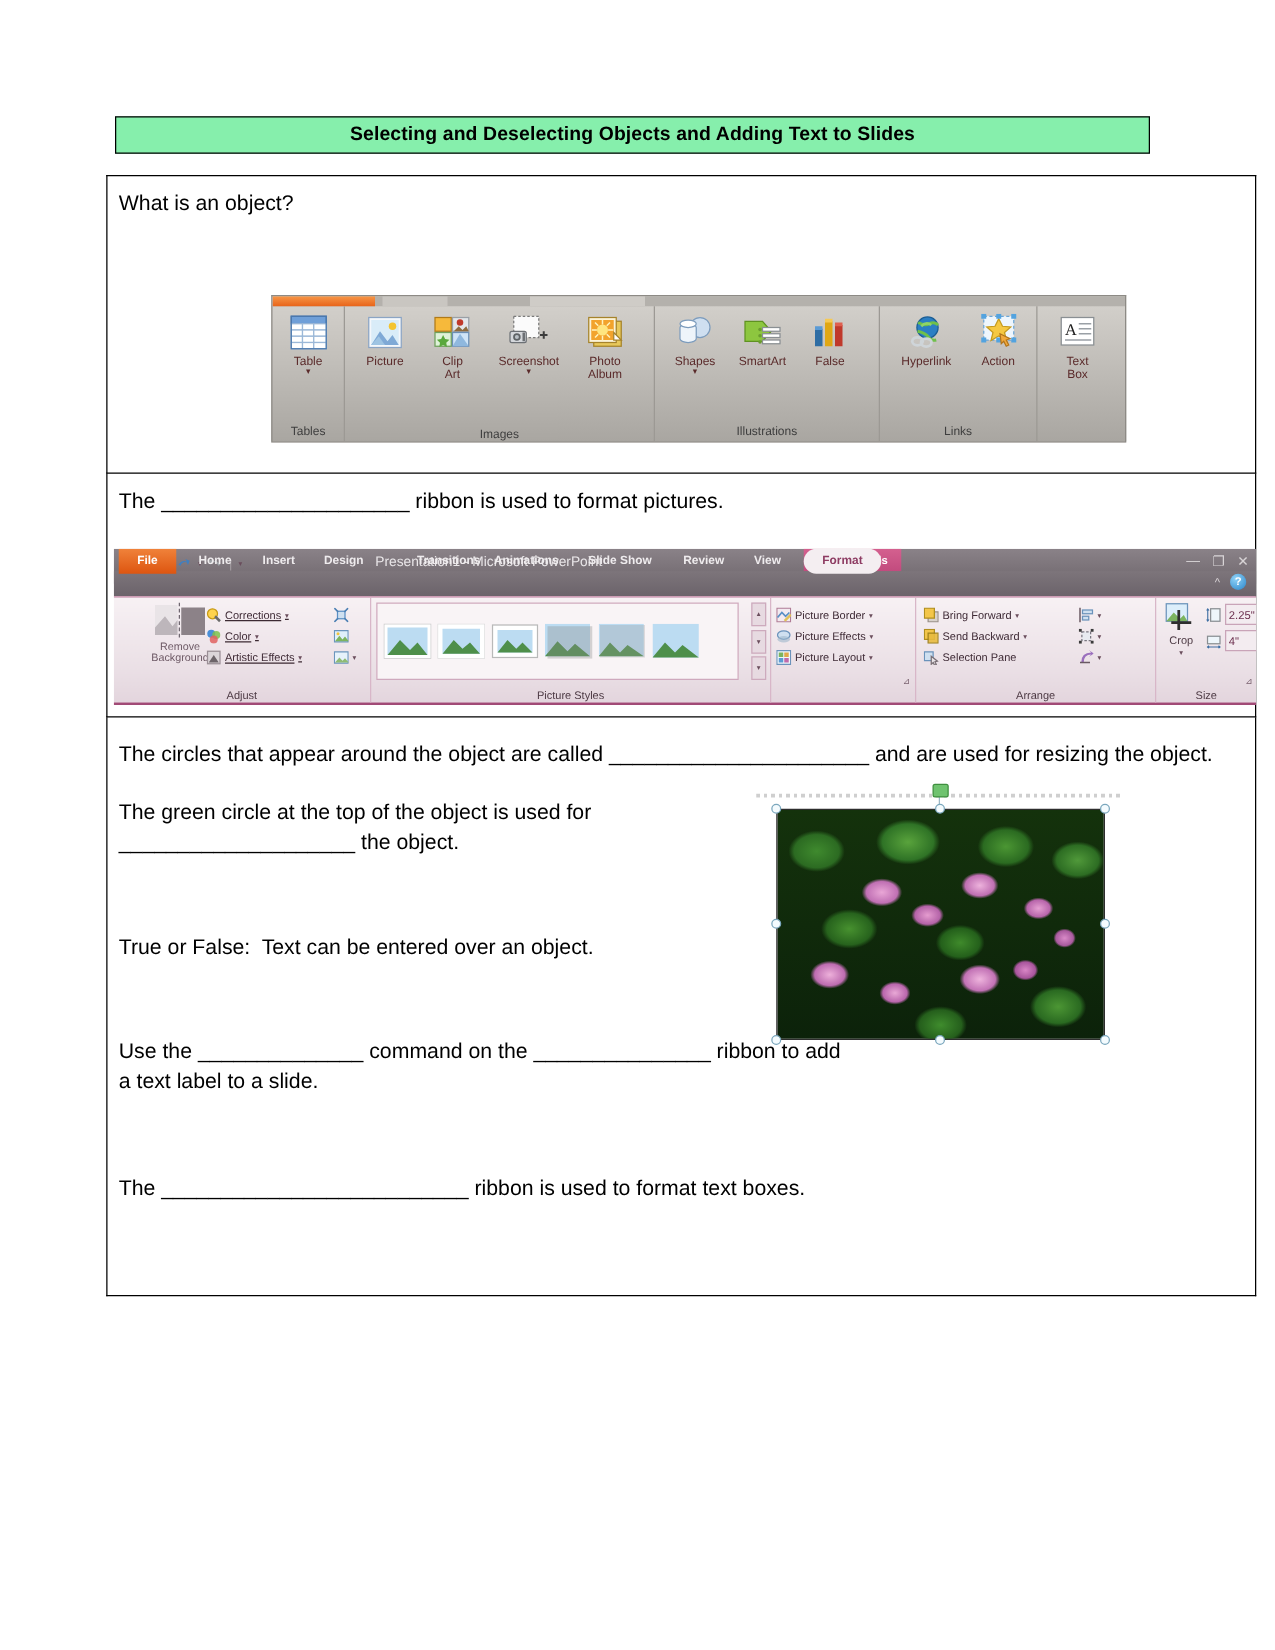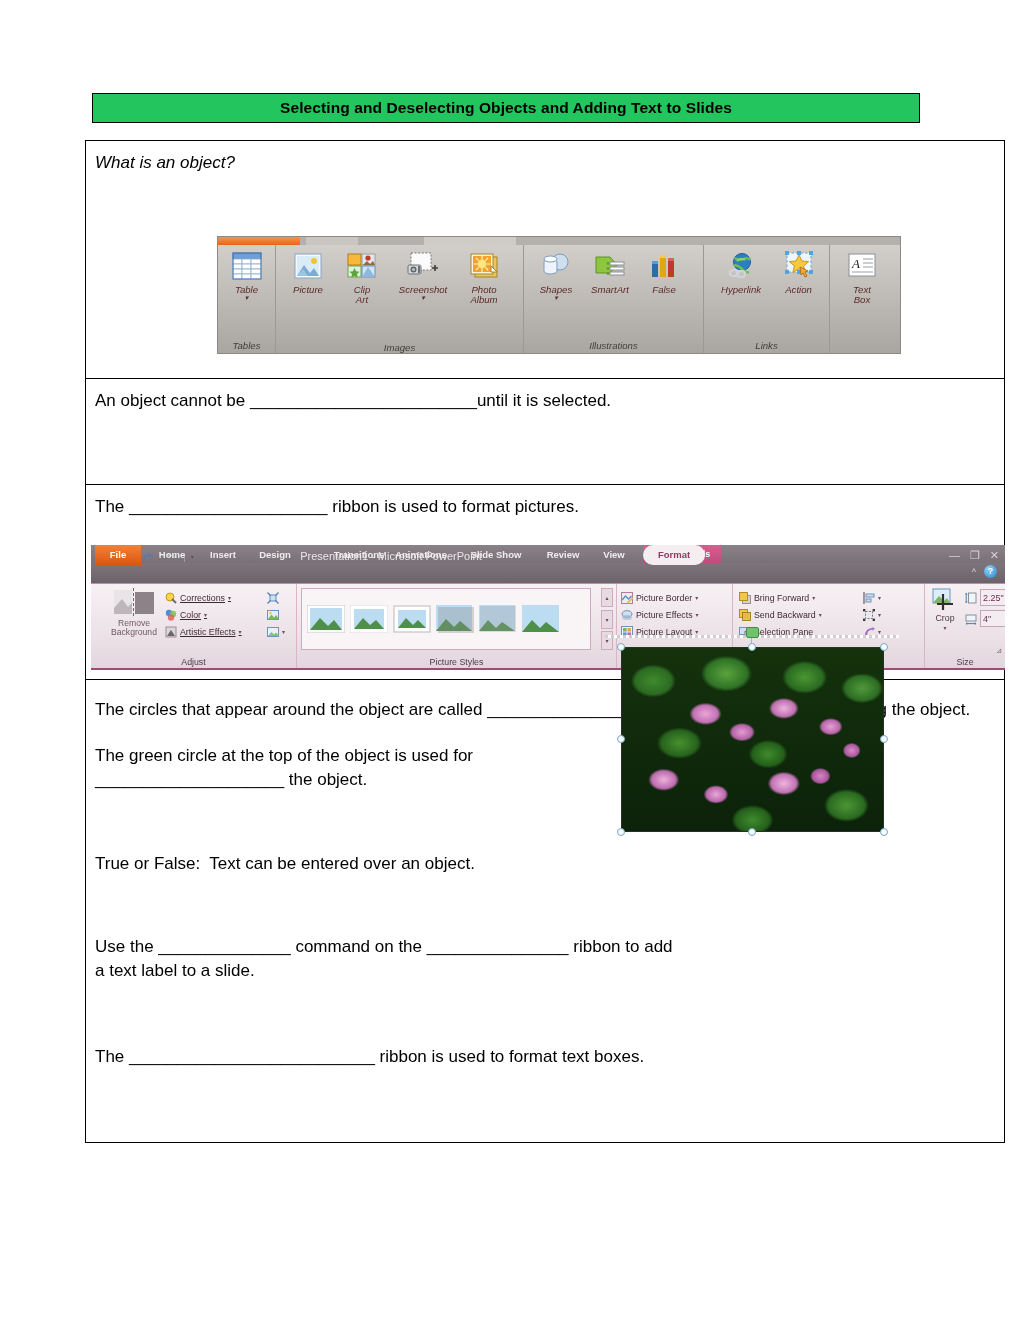--- a/index.html
+++ b/index.html
@@ -16,21 +16,21 @@
     overflow: hidden;
   }
 
   
   .title-banner {
     position: absolute;
     left: 92px;
     top: 93px;
     width: 828px;
     height: 30px;
-    background: #22c55e;
+    background: #86efac;
     border: 1px solid #000;
     box-sizing: border-box;
     display: flex;
     align-items: center;
     justify-content: center;
   }
   .title-banner .txt {
     font-size: 15.5px;
     font-weight: bold;
     letter-spacing: 0.1px;
@@ -54,21 +54,21 @@
   .cell-pad {
     padding: 10px 8px 8px 9px;
   }
   .q {
     font-size: 17px;
     line-height: 1.42;
     white-space: pre-wrap;
   }
 
   
-  .row-object   { height: 237px; font-style: italic; }
+  .row-object   { height: 237px; }
   .row-cannot   { height: 105px; }
   .row-picfmt   { height: 194px; }
   .row-rest     { height: 462px; }
 
   
   .insert-ribbon {
     position: absolute;
     left: 131px;   
     top: 95px;
     width: 684px;
@@ -500,27 +500,20 @@
               </div>
             </div>
             <div class="ir-grouplabel"></div>
           </div>
 
         </div>
       </div>
     </td>
   </tr>
 
-  <tr>
-    <td class="row-cannot">
-      <div class="cell-pad">
-        <div class="q">An object cannot be ________________________until it is selected.</div>
-      </div>
-    </td>
-  </tr>
 
   <tr>
     <td class="row-picfmt">
       <div class="cell-pad">
         <div class="q">The _____________________ ribbon is used to format pictures.</div>
       </div>
 
       <div class="pt-window">
 
         <div class="pt-titlebar"></div>
@@ -567,21 +560,21 @@
         <div class="pt-tab format" style="left:552px;">Format</div>
 
         <div class="pt-helprow">
           <span style="color:#ded9dc;">^</span>
           <span class="pt-help">?</span>
         </div>
 
         <div class="pt-ribbon">
 
           <div class="pt-grp" style="left:0; width:206px;">
-            <div style="position:absolute; left:12px; top:4px; width:62px; text-align:center;">
+            <div style="position:absolute; left:22px; top:4px; width:62px; text-align:center;">
               <svg width="44" height="30" viewBox="0 0 44 30" style="margin:0 auto;">
                 <rect x="2" y="2" width="18" height="24" fill="#e9e4e7"></rect>
                 <path d="M2 20 l8 -9 6 8 4 -5 v12 h-18z" fill="#bdb6bb"></path>
                 <rect x="23" y="4" width="19" height="22" fill="#8c8288"></rect>
                 <path d="M21.5 0 v30" stroke="#6f6770" stroke-width="1" stroke-dasharray="3,2"></path>
               </svg>
               <div style="font-size:8.6px; white-space:pre-line; color:#6e5a66; line-height:1.1; margin-top:1px;">Remove
 Background</div>
             </div>
 

